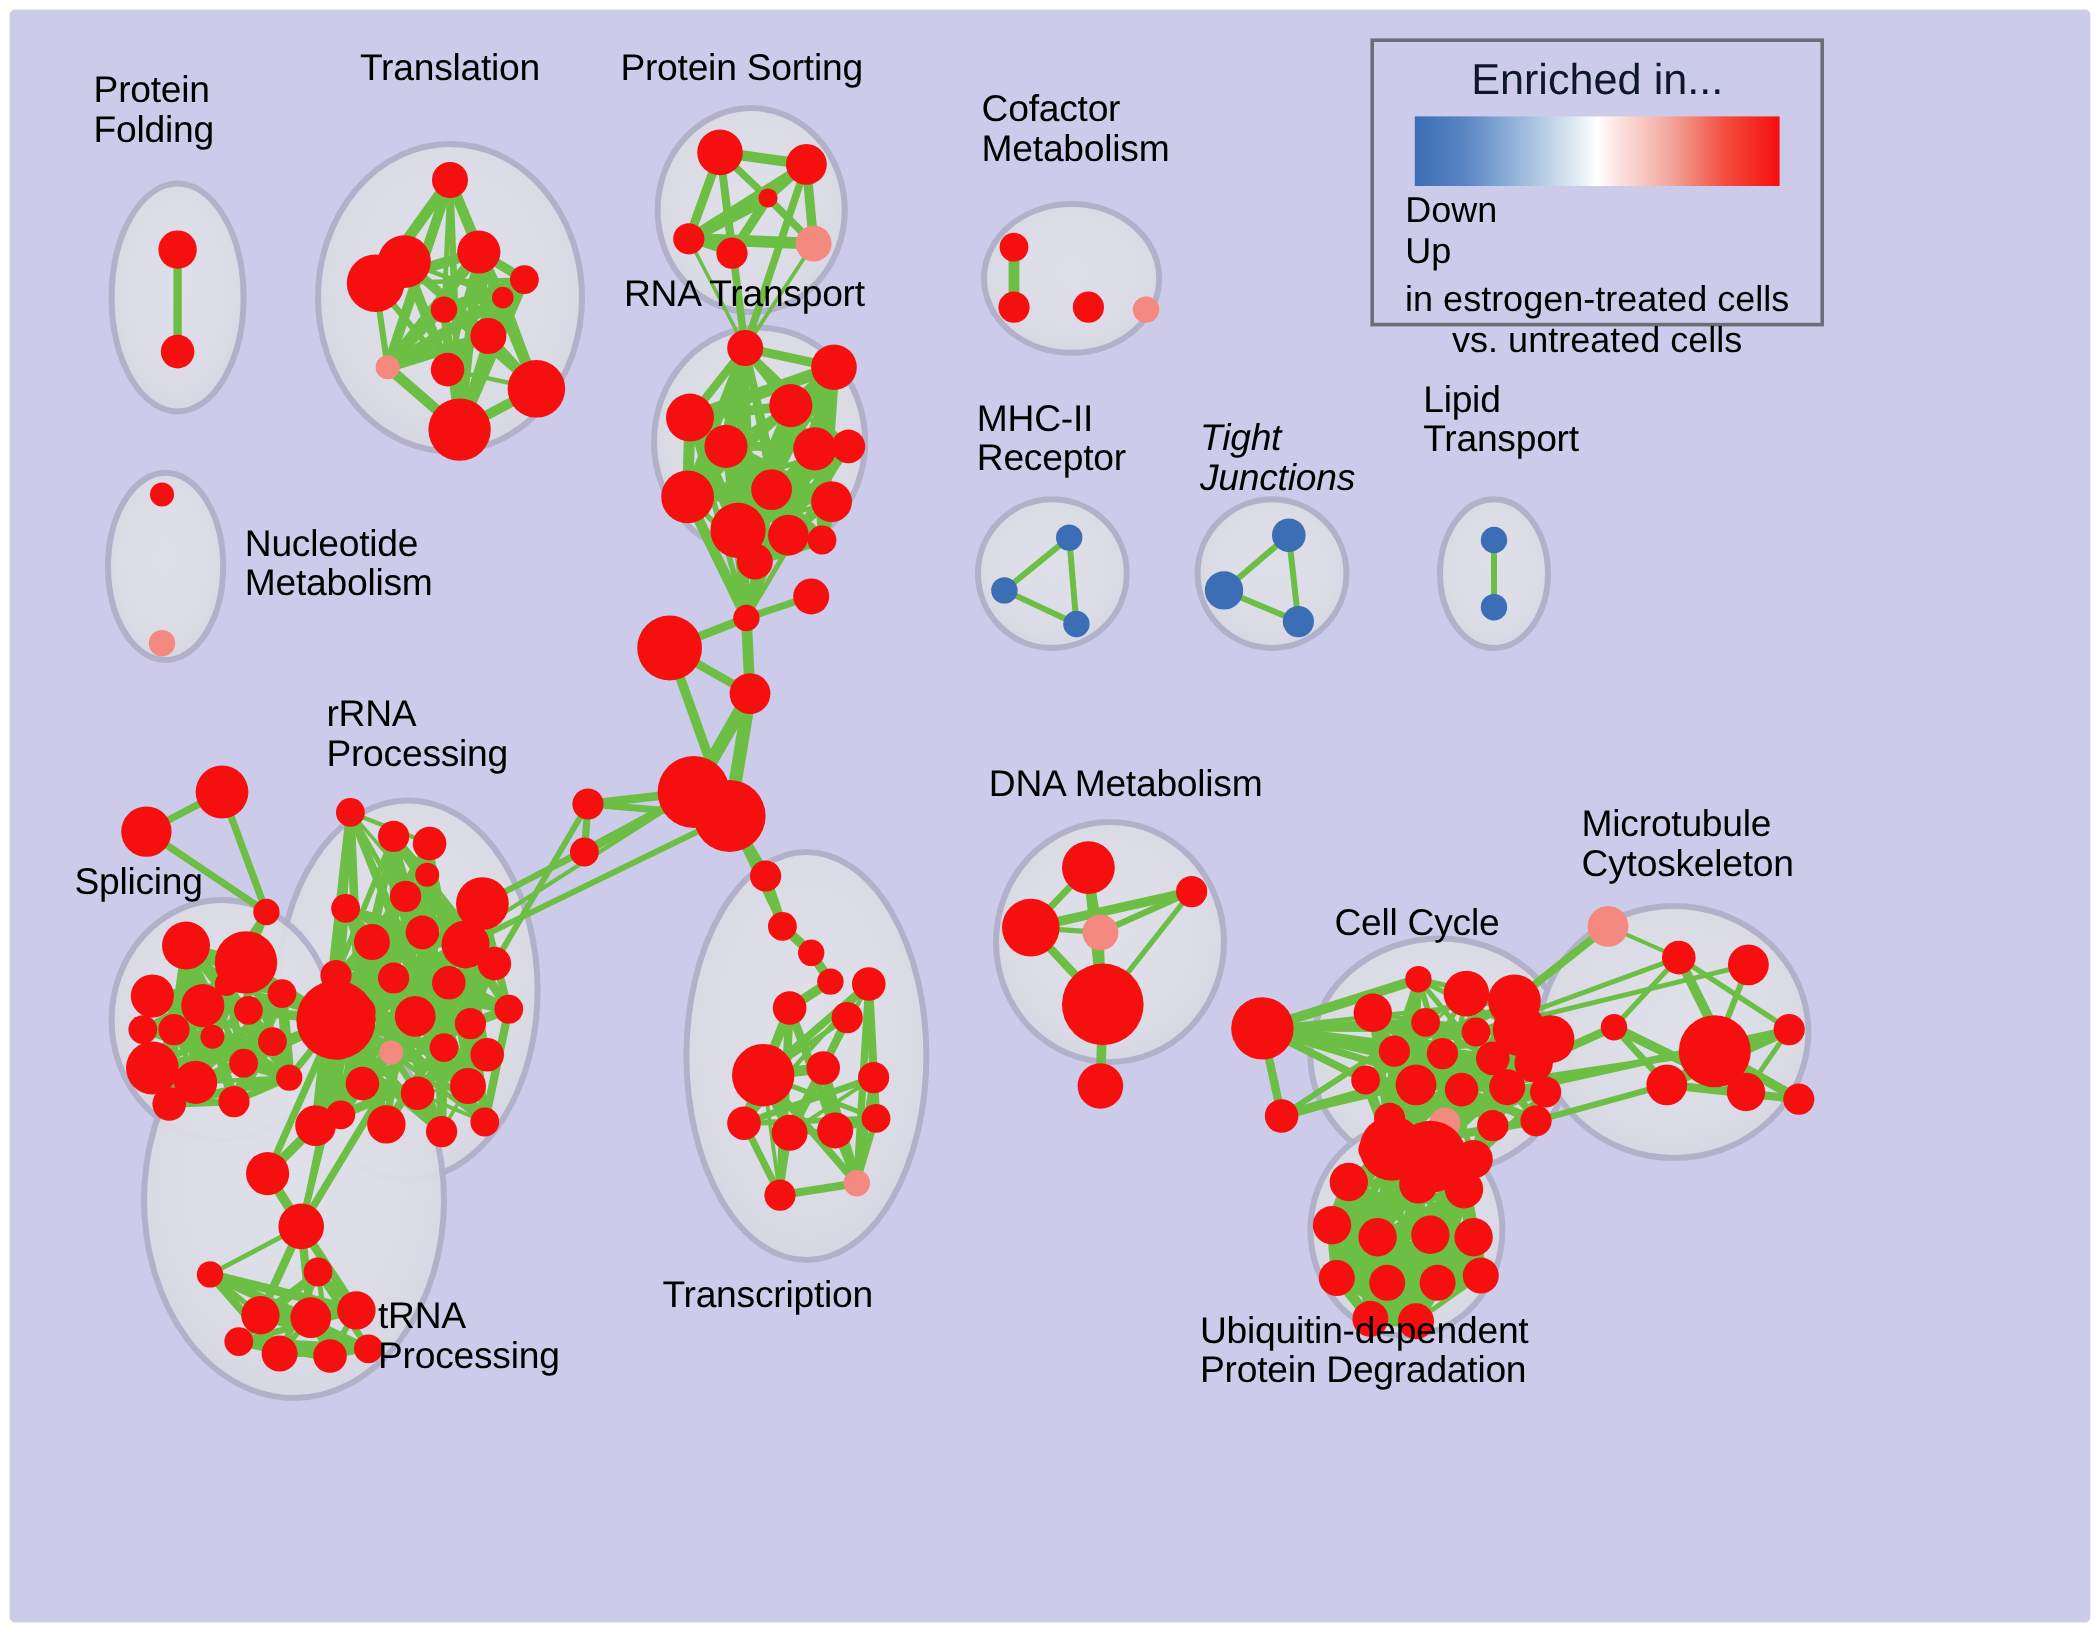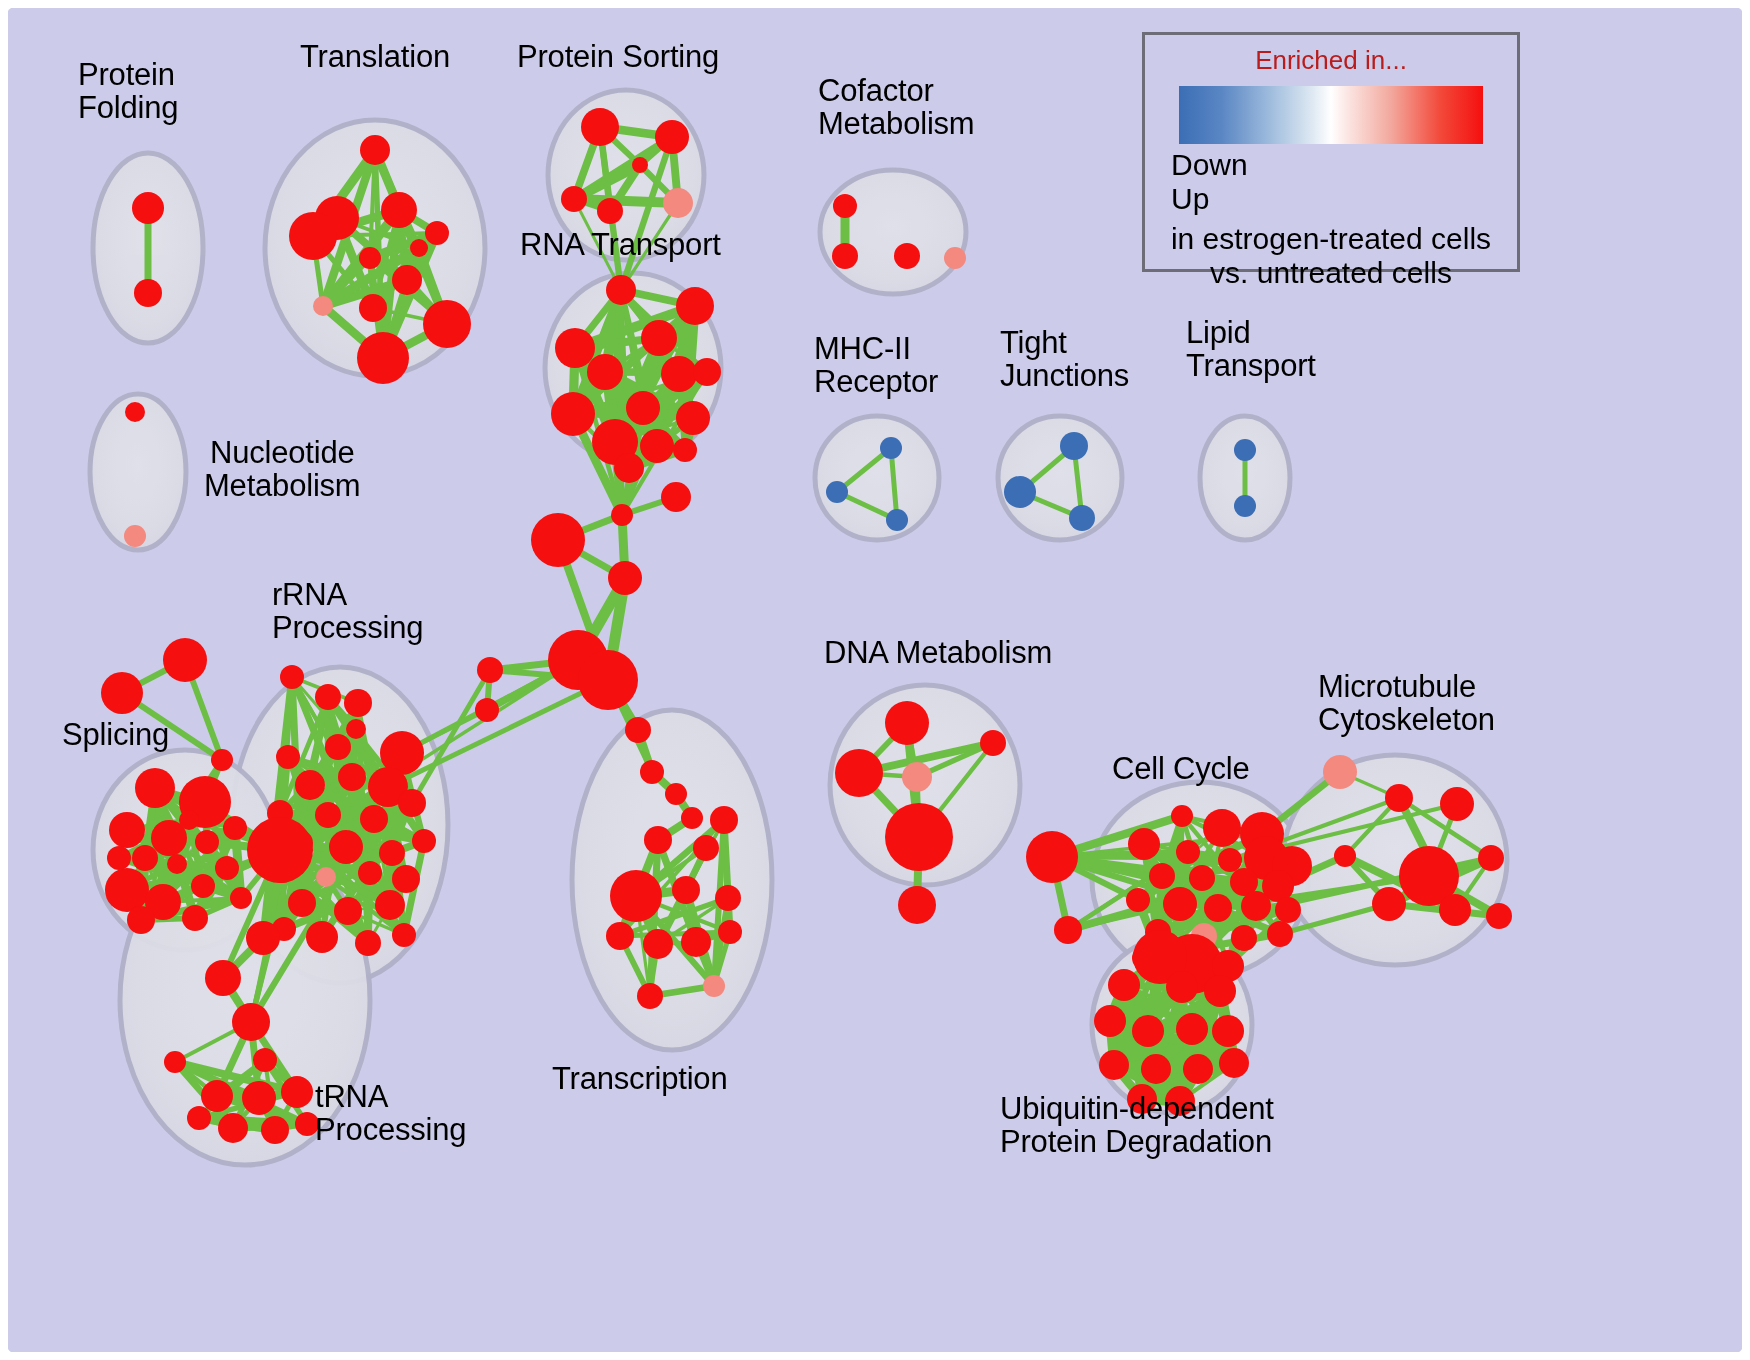--- a/index.html
+++ b/index.html
@@ -3,21 +3,21 @@
 <meta charset="utf-8">
 <style>
   html,body{margin:0;padding:0;background:#ffffff;}
   body{font-family:"Liberation Sans",sans-serif;}
   #stage{position:relative;width:1750px;height:1360px;background:#ffffff;overflow:hidden;border-radius:32px;}
   #canvas-bg{position:absolute;left:8px;top:8px;width:1734px;height:1344px;background:#ccccea;}
   svg#net{position:absolute;left:0;top:0;width:1750px;height:1360px;display:block;}
   .clabel{position:absolute;color:#000;font-size:31px;line-height:1.08;font-weight:400;
           letter-spacing:-0.2px;white-space:pre;}
   #legend{position:absolute;border:3px solid #6d6d78;background:#ccccea;box-sizing:border-box;}
-  #legend .ltitle{text-align:center;font-size:26px;color:#b91c1c;}
+  #legend .ltitle{text-align:center;font-size:36px;color:#0f172a;}
   #legend .bar{height:58px;border:0;
      background:linear-gradient(to right,#3b6eb5 0%,#5a86c4 14%,#9fbcdd 30%,#dfe9f3 44%,#ffffff 50%,#fbe3e0 56%,#f2a79c 70%,#f2493a 86%,#f50f0f 100%);}
   #legend .ends{display:flex;justify-content:space-between;font-size:30px;color:#000;flex-direction:column;}
   #legend .sub{text-align:center;font-size:30px;color:#000;line-height:1.12;}
 </style>
 </head>
 <body>
 
 <div id="stage">
   <div id="canvas-bg"></div>
@@ -911,25 +911,25 @@
   <div id="labels">
       <div class="clabel" style="left: 78px; top: 58px;">Protein
 Folding</div>
       <div class="clabel" style="left: 300px; top: 40px;">Translation</div>
       <div class="clabel" style="left: 517px; top: 40px;">Protein Sorting</div>
       <div class="clabel" style="left: 520px; top: 228px;">RNA Transport</div>
       <div class="clabel" style="left: 818px; top: 74px;">Cofactor
 Metabolism</div>
       <div class="clabel" style="left: 814px; top: 332px;">MHC-II
 Receptor</div>
-      <div class="clabel" style="left: 1000px; top: 326px;">Tight
+      <div class="clabel" style="left: 1000px; top: 348px; font-style: italic;">Tight
 Junctions</div>
       <div class="clabel" style="left: 1186px; top: 316px;">Lipid
 Transport</div>
-      <div class="clabel" style="left: 204px; top: 436px; text-align: center;">Nucleotide
+      <div class="clabel" style="left: 204px; top: 436px;">Nucleotide
 Metabolism</div>
       <div class="clabel" style="left: 272px; top: 578px;">rRNA
 Processing</div>
       <div class="clabel" style="left: 62px; top: 718px;">Splicing</div>
       <div class="clabel" style="left: 315px; top: 1080px;">tRNA
 Processing</div>
       <div class="clabel" style="left: 552px; top: 1062px;">Transcription</div>
       <div class="clabel" style="left: 824px; top: 636px;">DNA Metabolism</div>
       <div class="clabel" style="left: 1112px; top: 752px;">Cell Cycle</div>
       <div class="clabel" style="left: 1318px; top: 670px;">Microtubule

